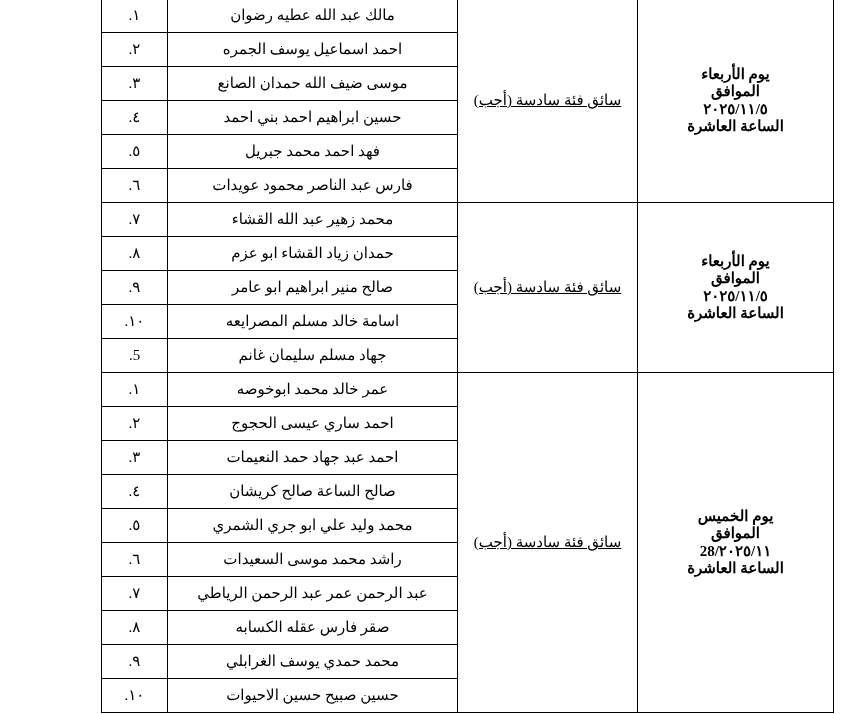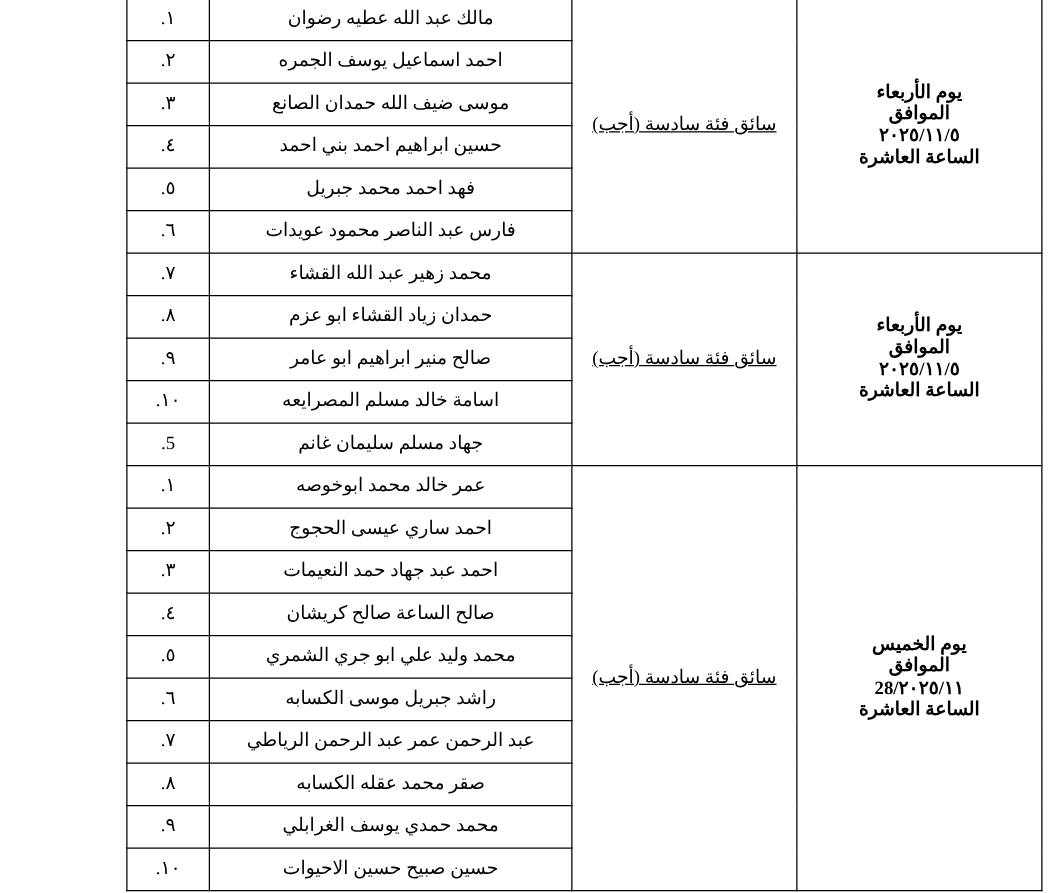--- a/index.html
+++ b/index.html
@@ -164,29 +164,29 @@
       </tr>
       <tr>
         <td class="name-cell">صالح الساعة صالح كريشان</td>
         <td class="num-cell">٤.</td>
       </tr>
       <tr>
         <td class="name-cell">محمد وليد علي ابو جري الشمري</td>
         <td class="num-cell">٥.</td>
       </tr>
       <tr>
-        <td class="name-cell">راشد جبريل موسى الكسابه</td>
+        <td class="name-cell">راشد محمد موسى السعيدات</td>
         <td class="num-cell">٦.</td>
       </tr>
       <tr>
         <td class="name-cell">عبد الرحمن عمر عبد الرحمن الرياطي</td>
         <td class="num-cell">٧.</td>
       </tr>
       <tr>
-        <td class="name-cell">صقر محمد عقله الكسابه</td>
+        <td class="name-cell">صقر فارس عقله الكسابه</td>
         <td class="num-cell">٨.</td>
       </tr>
       <tr>
         <td class="name-cell">محمد حمدي يوسف الغرابلي</td>
         <td class="num-cell">٩.</td>
       </tr>
       <tr>
         <td class="name-cell">حسين صبيح حسين الاحيوات</td>
         <td class="num-cell">١٠.</td>
       </tr>

